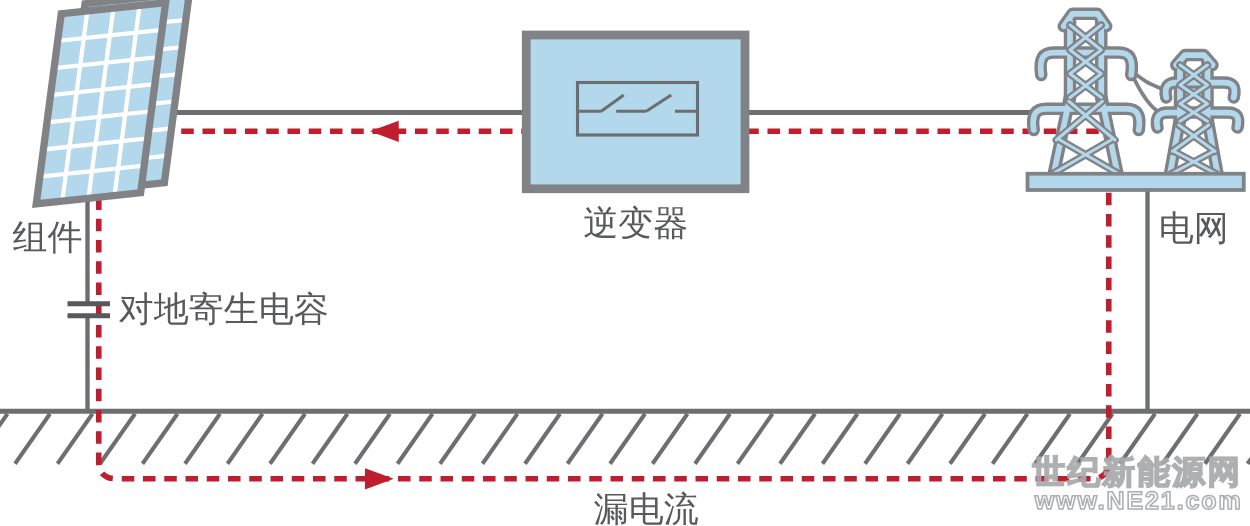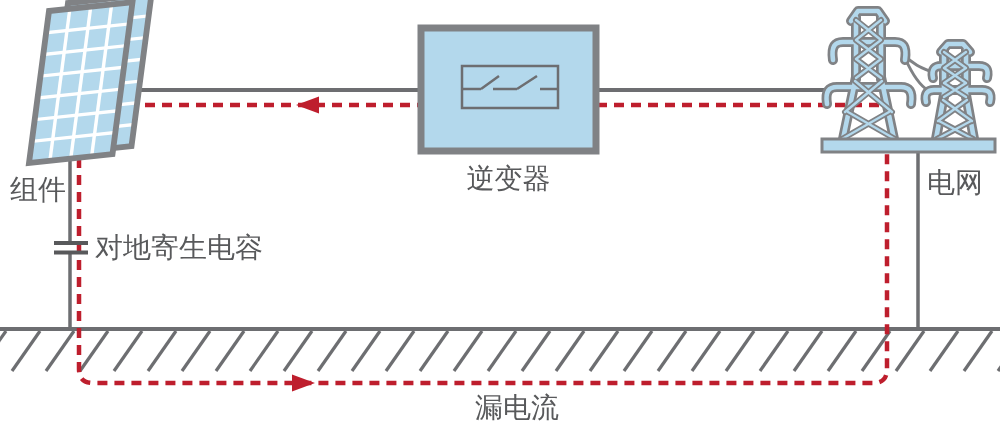--- a/index.html
+++ b/index.html
@@ -192,13 +192,17 @@
       <rect class="base" x="822" y="139" width="173" height="13"></rect>
     </g>
   </svg>
 
   <div class="lbl" style="left:10px;top:171px;">组件</div>
   <div class="lbl center" style="left:420px;top:160px;width:177px;">逆变器</div>
   <div class="lbl" style="left:927px;top:164px;text-align:center;">电网</div>
   <div class="lbl" style="left:95px;top:229px;">对地寄生电容</div>
   <div class="lbl center" style="left:437px;top:389px;width:160px;">漏电流</div>
 
+  <div class="watermark">
+    <div class="wm1">世纪新能源网</div>
+    <div class="wm2">www.NE21.com</div>
+  </div>
 </div>
 
 </body></html>

